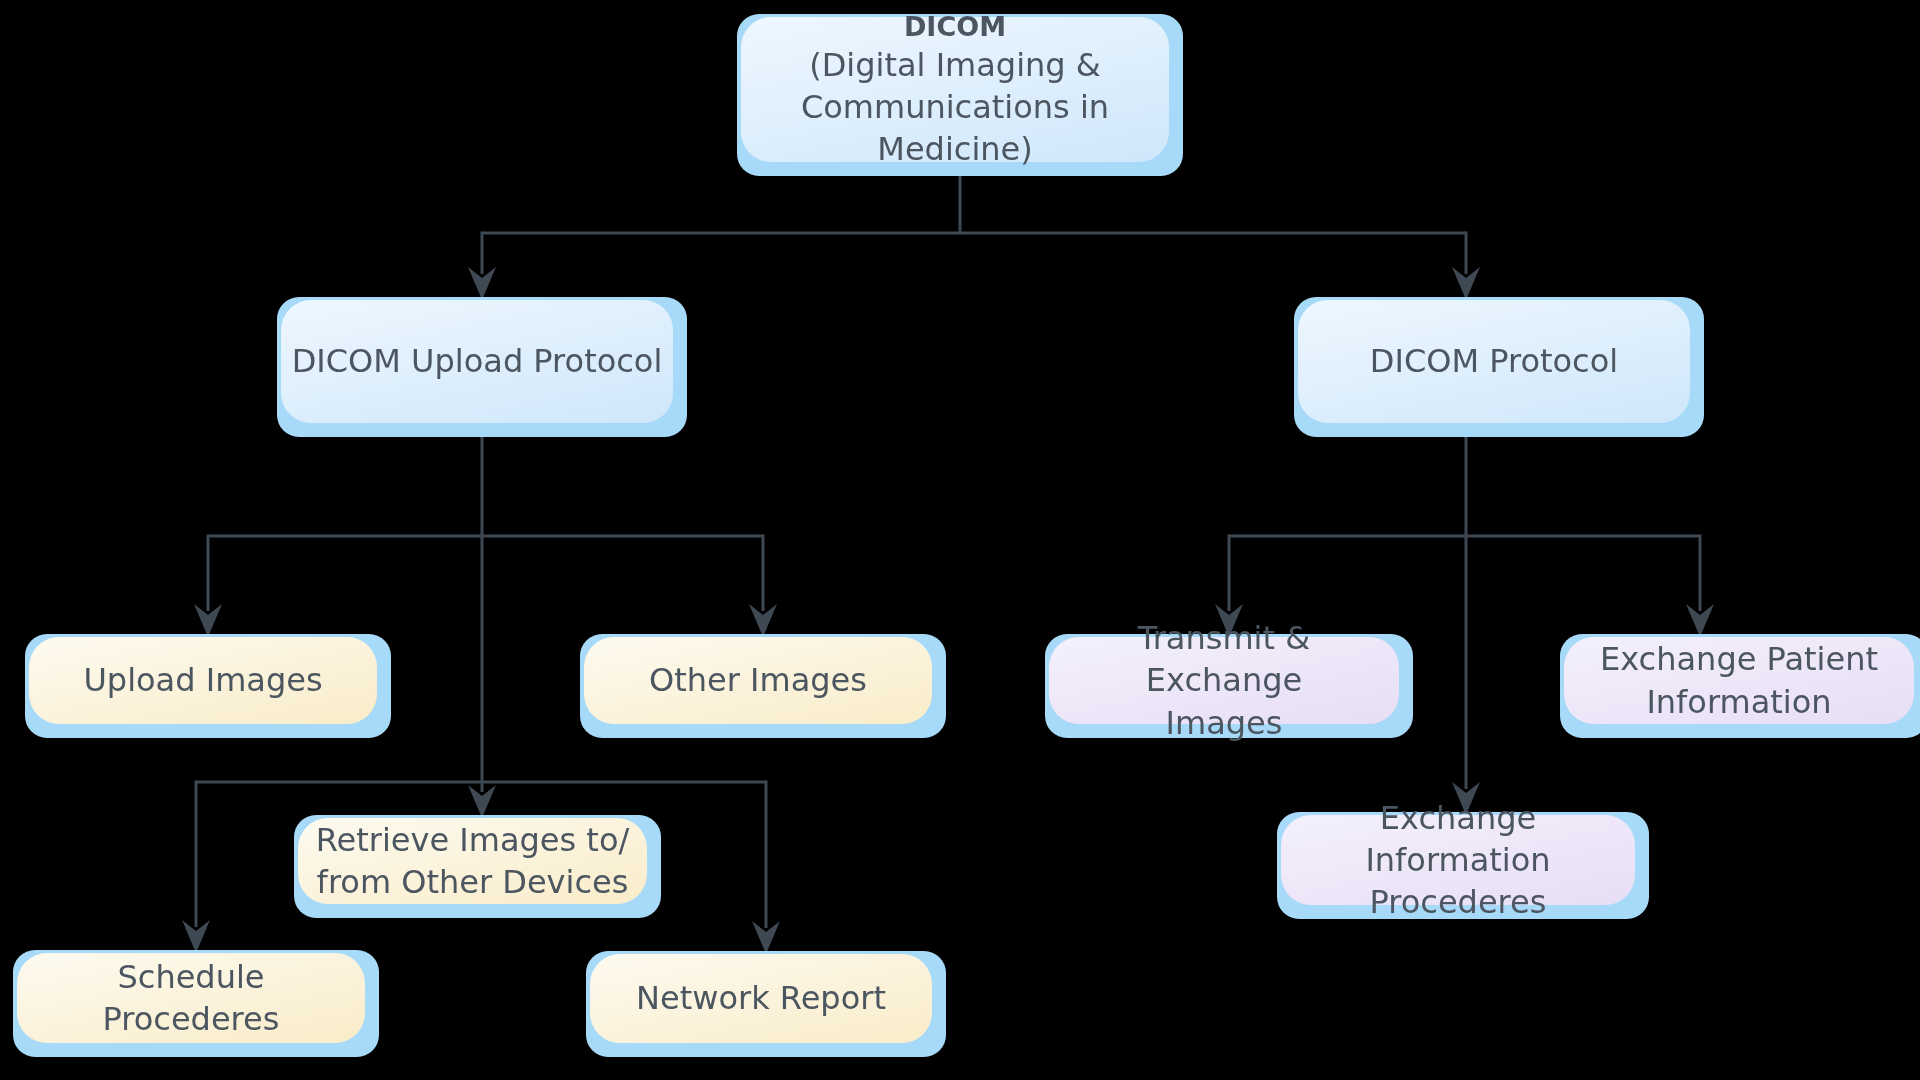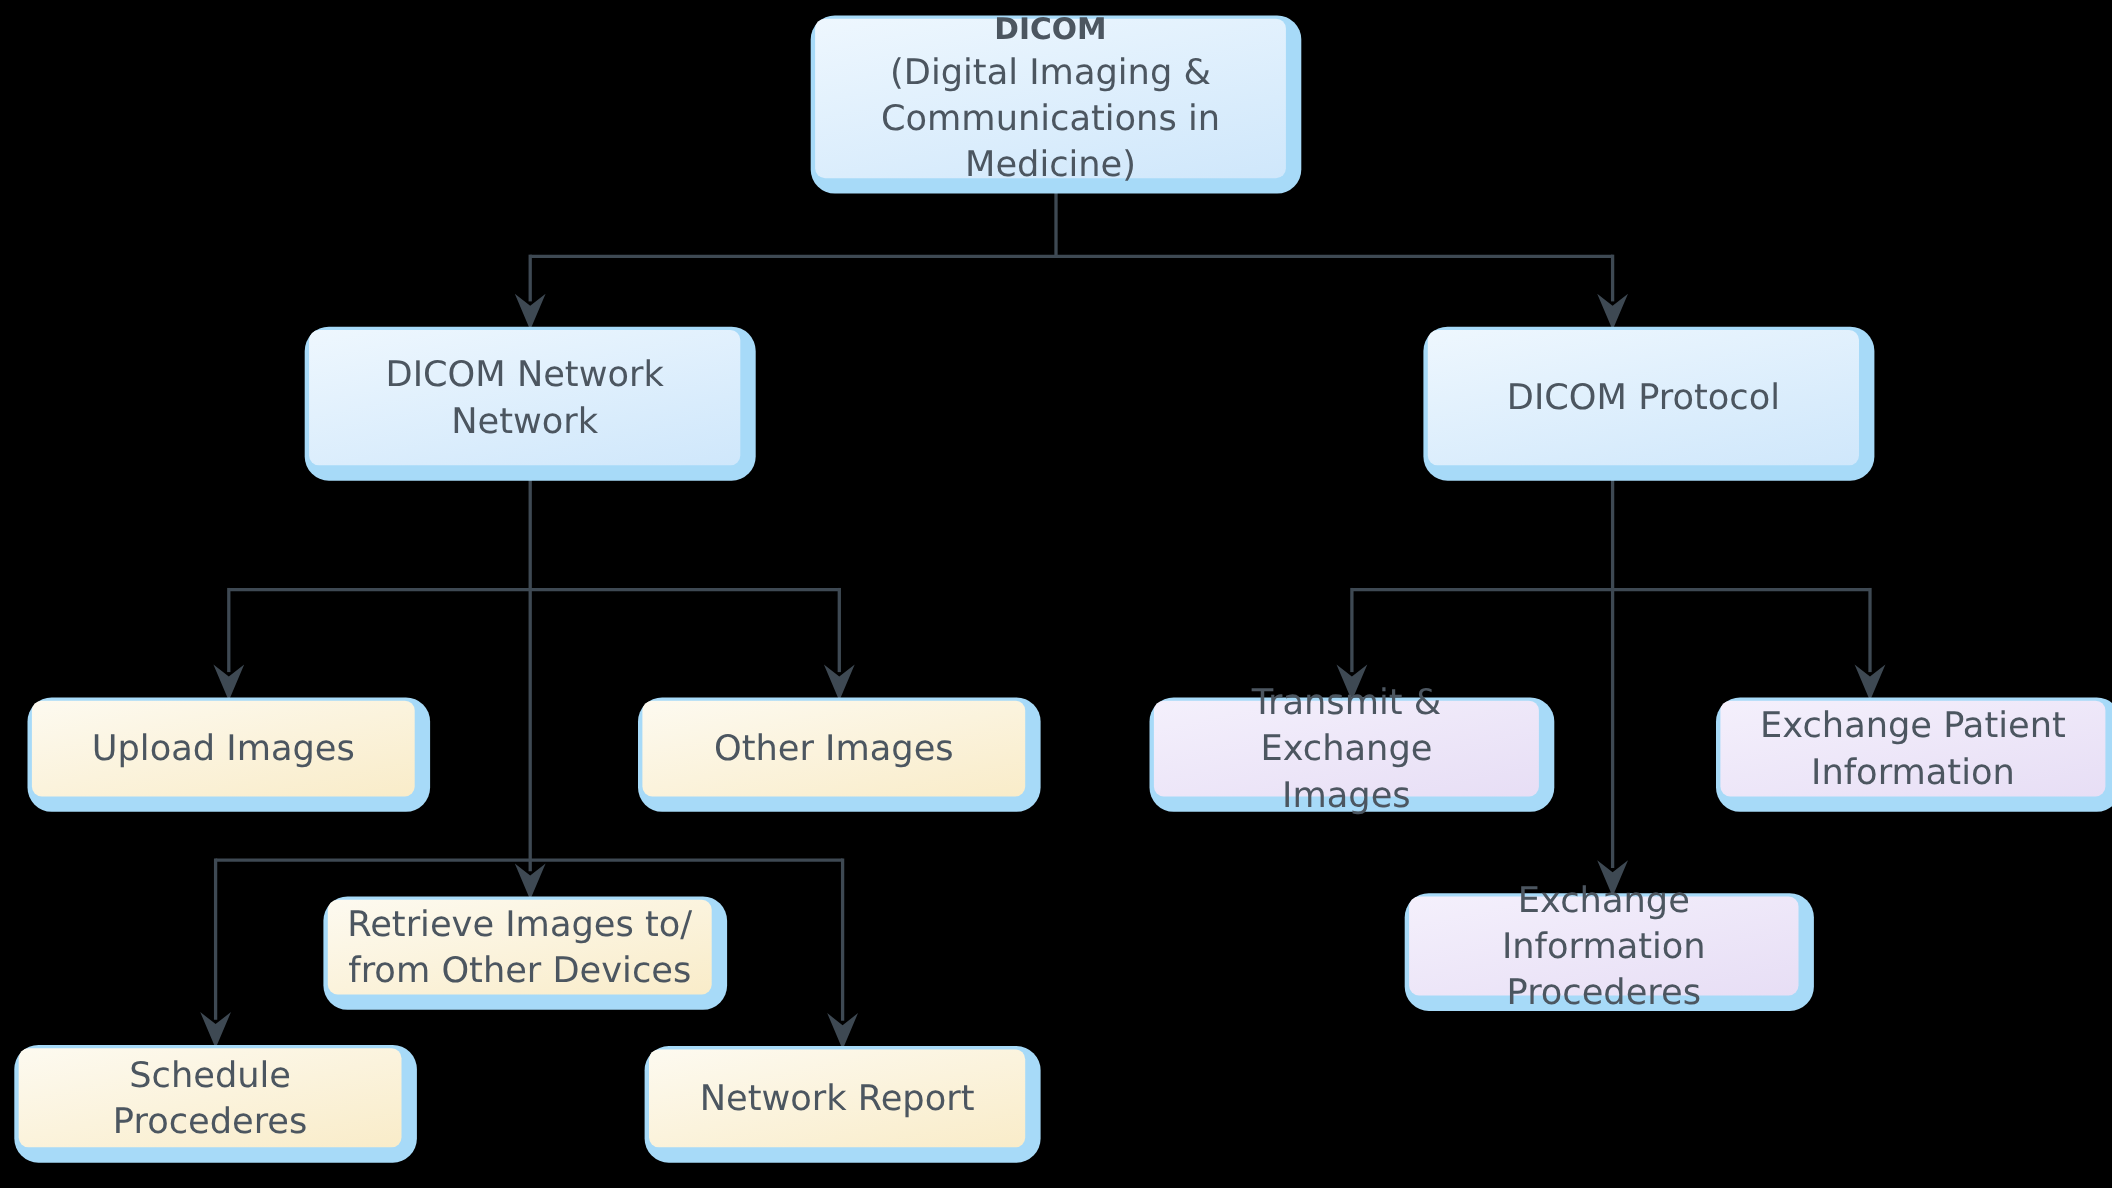--- a/index.html
+++ b/index.html
@@ -34,21 +34,21 @@
     position: absolute;
     box-sizing: border-box;
     background: var(--node-border-blue, #a7daf8);
     border-radius: 22px;
     padding: 3px 14px 14px 4px;
   }
   .node-inner {
     width: 100%;
     height: 100%;
     box-sizing: border-box;
-    border-radius: 9px;
+    border-radius: 30px;
     display: flex;
     flex-direction: column;
     align-items: center;
     justify-content: center;
     text-align: center;
     padding: 4px 10px;
   }
   .node.blue .node-inner {
     background: linear-gradient(168deg, var(--blue-fill-top, #eef7fe) 0%, var(--blue-fill-bottom, #cfe7fb) 100%);
   }
@@ -115,21 +115,21 @@
   <div class="node blue" style="left:737px; top:14px; width:446px; height:162px;">
     <div class="node-inner">
       <div class="node-title">DICOM</div>
       <div class="node-label">(Digital Imaging &amp;
 Communications in Medicine)</div>
     </div>
   </div>
 
   <div class="node blue" style="left:277px; top:297px; width:410px; height:140px;">
     <div class="node-inner">
-      <div class="node-label">DICOM Network Network</div>
+      <div class="node-label">DICOM Upload Protocol</div>
     </div>
   </div>
 
   <div class="node blue" style="left:1261px; top:297px; width:410px; height:140px;margin-left:33px;">
     <div class="node-inner">
       <div class="node-label">DICOM Protocol</div>
     </div>
   </div>
 
   <div class="node cream" style="left:25px; top:634px; width:366px; height:104px;">

